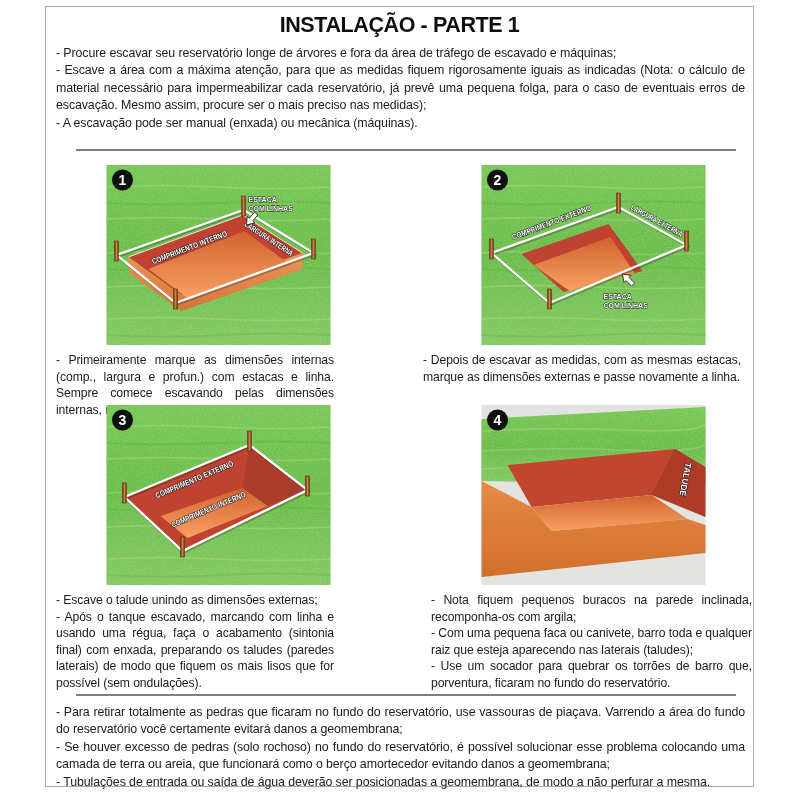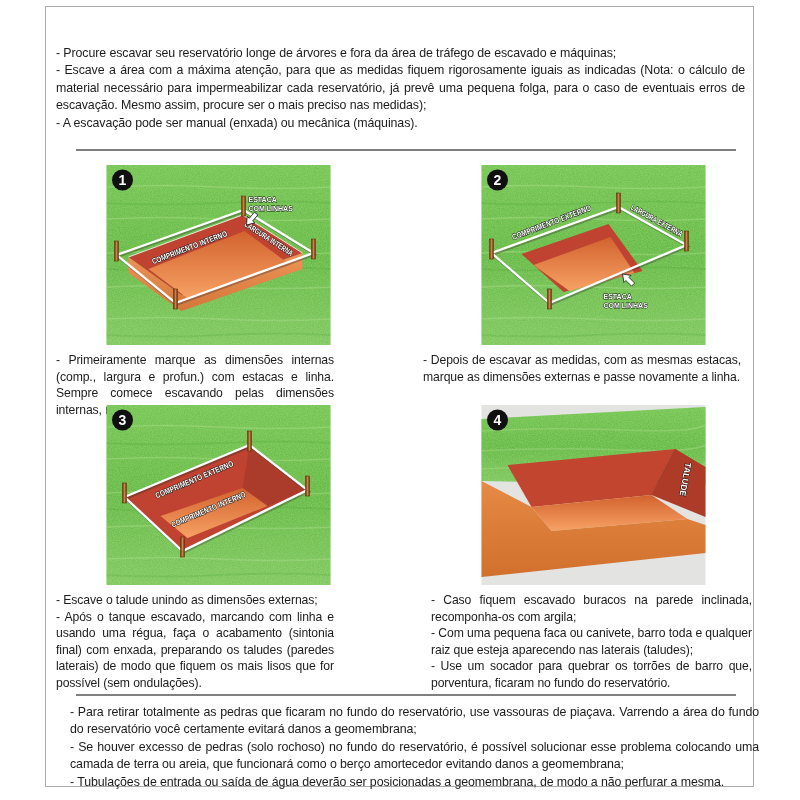--- a/index.html
+++ b/index.html
@@ -19,38 +19,39 @@
   .fig1{left:60px;top:158px;}
   .fig2{left:435px;top:158px;}
   .fig3{left:60px;top:398px;}
   .fig4{left:435px;top:398px;}
   .cap{position:absolute;}
   .cap p{margin:0;font-size:12.2px;line-height:16.6px;text-align:justify;letter-spacing:-0.1px;}
   .cap1{left:10px;top:345px;width:278px;}
   .cap2{left:377px;top:345px;width:318px;}
   .cap3{left:10px;top:585px;width:278px;}
   .cap4{left:385px;top:585px;width:321px;}
-  .footer{position:absolute;left:10px;top:697px;width:689px;margin-left:14px;}
+  .footer{position:absolute;left:10px;top:697px;width:689px;}
   
   svg{display:block;}
   .edge-lbl{font-family:"Liberation Sans",sans-serif;font-weight:bold;font-size:8px;
             fill:#ffffff;stroke:#161616;stroke-width:1.05px;paint-order:stroke;letter-spacing:.15px;}
   .stake-lbl{font-family:"Liberation Sans",sans-serif;font-weight:bold;font-size:7px;
             fill:#ffffff;stroke:#161616;stroke-width:0.9px;paint-order:stroke;}
   .badge-num{font-family:"Liberation Sans",sans-serif;font-weight:bold;font-size:14px;fill:#fff;}
   .string-shadow{stroke:rgba(40,40,40,0.32);stroke-width:2.9;fill:none;}
   .string{stroke:#ffffff;stroke-width:2.3;fill:none;}
   .arrow{fill:#ffffff;stroke:#1c1c1c;stroke-width:0.8;}
 </style>
 </head>
 <body>
 
 <div class="canvas">
   <div class="sheet">
 
+    <h1 class="title">INSTALAÇÃO - PARTE 1</h1>
 
     <div class="intro">
       <p>- Procure escavar seu reservatório longe de árvores e fora da área de tráfego de escavado e máquinas;</p>
       <p>- Escave a área com a máxima atenção, para que as medidas fiquem rigorosamente iguais as indicadas (Nota: o cálculo de material necessário para impermeabilizar cada reservatório, já prevê uma pequena folga, para o caso de eventuais erros de escavação. Mesmo assim, procure ser o mais preciso nas medidas);</p>
       <p>- A escavação pode ser manual (enxada) ou mecânica (máquinas).</p>
     </div>
 
     <div class="divider div1"></div>
 
     <svg width="0" height="0" style="position:absolute" aria-hidden="true">
@@ -207,21 +208,21 @@
         <circle cx="16" cy="15" r="10.5" fill="#101010"></circle>
         <text class="badge-num" x="16" y="20" text-anchor="middle">4</text>
       </g>
     </svg>
 
     <div class="cap cap3">
       <p>-  Escave o talude unindo as dimensões externas;</p>
       <p>- Após o tanque escavado, marcando com linha e usando uma régua, faça o acabamento (sintonia final) com enxada, preparando os taludes (paredes laterais) de modo que fiquem os mais lisos que for possível (sem ondulações).</p>
     </div>
     <div class="cap cap4">
-      <p>- Caso fiquem escavado buracos na parede inclinada, recomponha-os com argila;</p>
+      <p>- Nota fiquem pequenos buracos na parede inclinada, recomponha-os com argila;</p>
       <p>- Com uma pequena faca ou canivete, barro toda e qualquer raiz que esteja aparecendo nas laterais (taludes);</p>
       <p>- Use um socador para quebrar os torrões de barro que, porventura, ficaram no fundo do reservatório.</p>
     </div>
 
     <div class="divider div2"></div>
 
     <div class="footer">
       <p>- Para retirar totalmente as pedras que ficaram no fundo do reservatório, use vassouras de piaçava. Varrendo a área do fundo do reservatório você certamente evitará danos a geomembrana;</p>
       <p>- Se houver excesso de pedras (solo rochoso) no fundo do reservatório, é possível solucionar esse problema colocando uma camada de terra ou areia, que funcionará como o berço amortecedor evitando danos a geomembrana;</p>
       <p>- Tubulações de entrada ou saída de água deverão ser posicionadas a geomembrana, de modo a não perfurar a mesma.</p>

